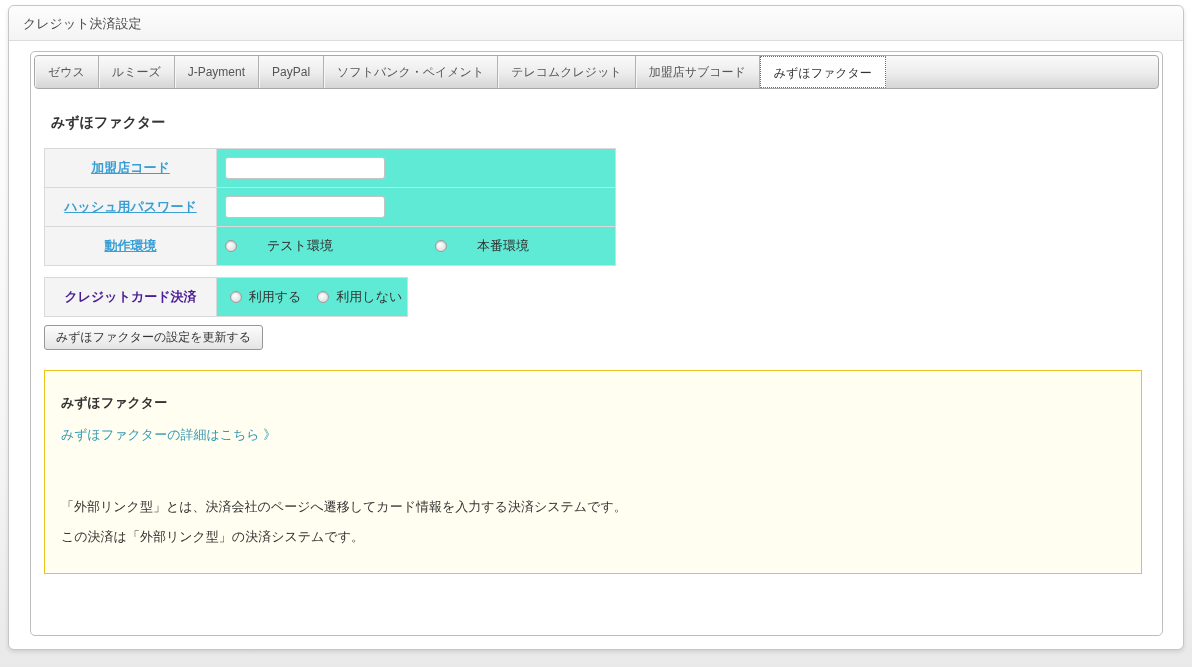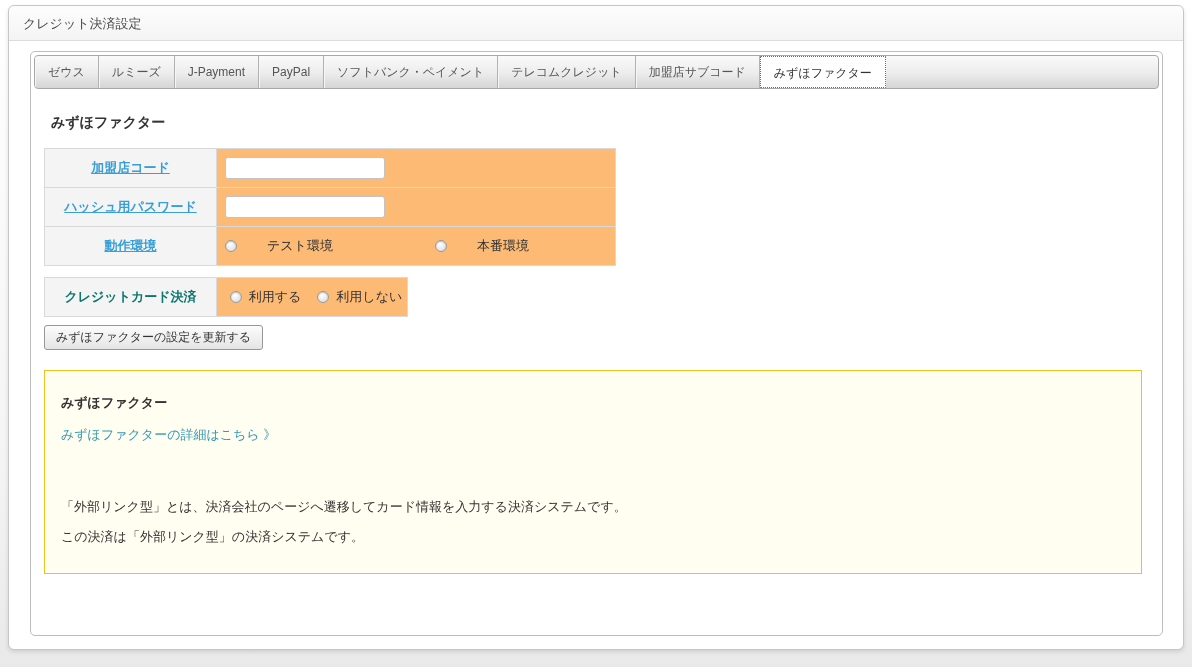--- a/index.html
+++ b/index.html
@@ -88,26 +88,26 @@
     height: 39px;
     vertical-align: middle;
   }
   table.form-table { border: 1px solid #c9c9c9; }
   table.form-table th {
     width: 172px;
     background: #f4f4f4;
     font-weight: bold;
     font-size: 13px;
   }
-  table.form-table td { padding-left: 8px; background: #fdba74; }
+  table.form-table td { padding-left: 8px; background: #5eead4; }
   .settings-table td { width: 399px; }
   .usage-table td { width: 191px; text-align: center; }
 
   a.field-link { color: #3a9fd4; text-decoration: underline; cursor: pointer; }
-  .plain-label { font-weight: bold; color: #0f766e; font-family: Liberation Mono, monospace; }
+  .plain-label { font-weight: bold; color: #4c1d95; font-family: Liberation Mono, monospace; }
 
   input[type="text"] {
     height: 22px;
     width: 160px;
     border: 1px solid #c3c3c3;
     border-radius: 3px;
     padding: 0 4px;
     font-size: 13px;
     font-family: "Liberation Sans", "DejaVu Sans", sans-serif;
     color: #333;

